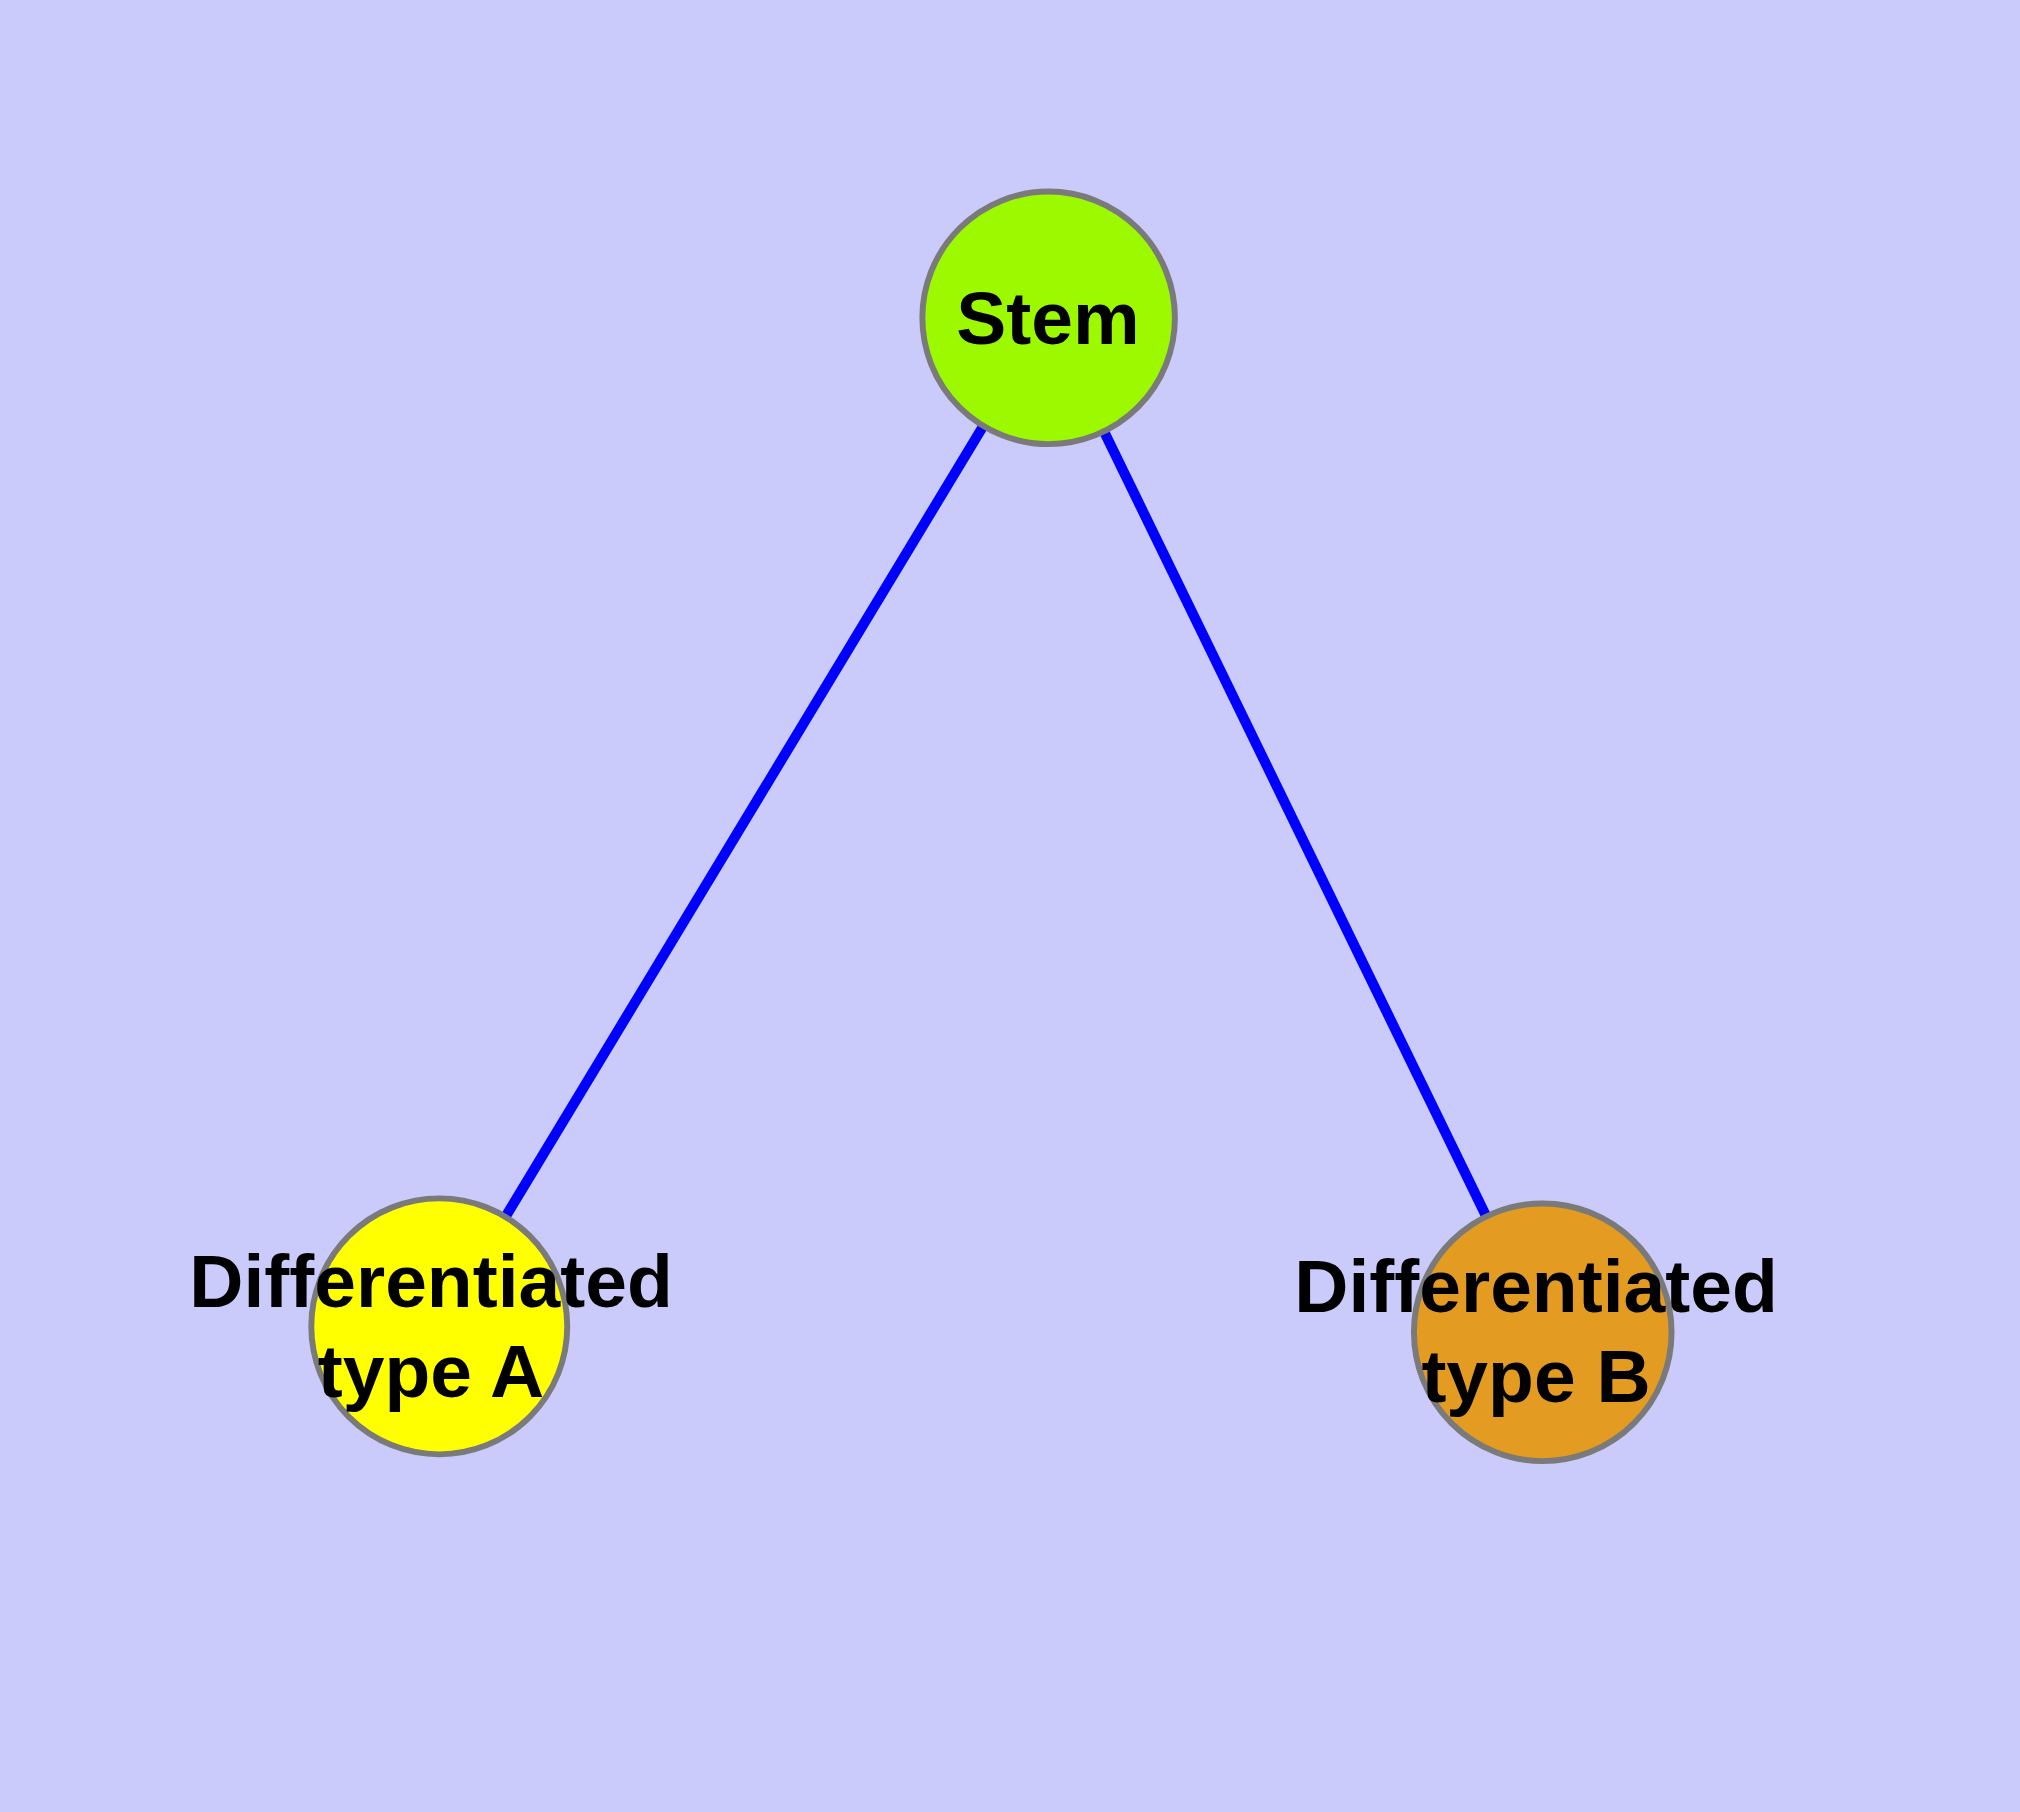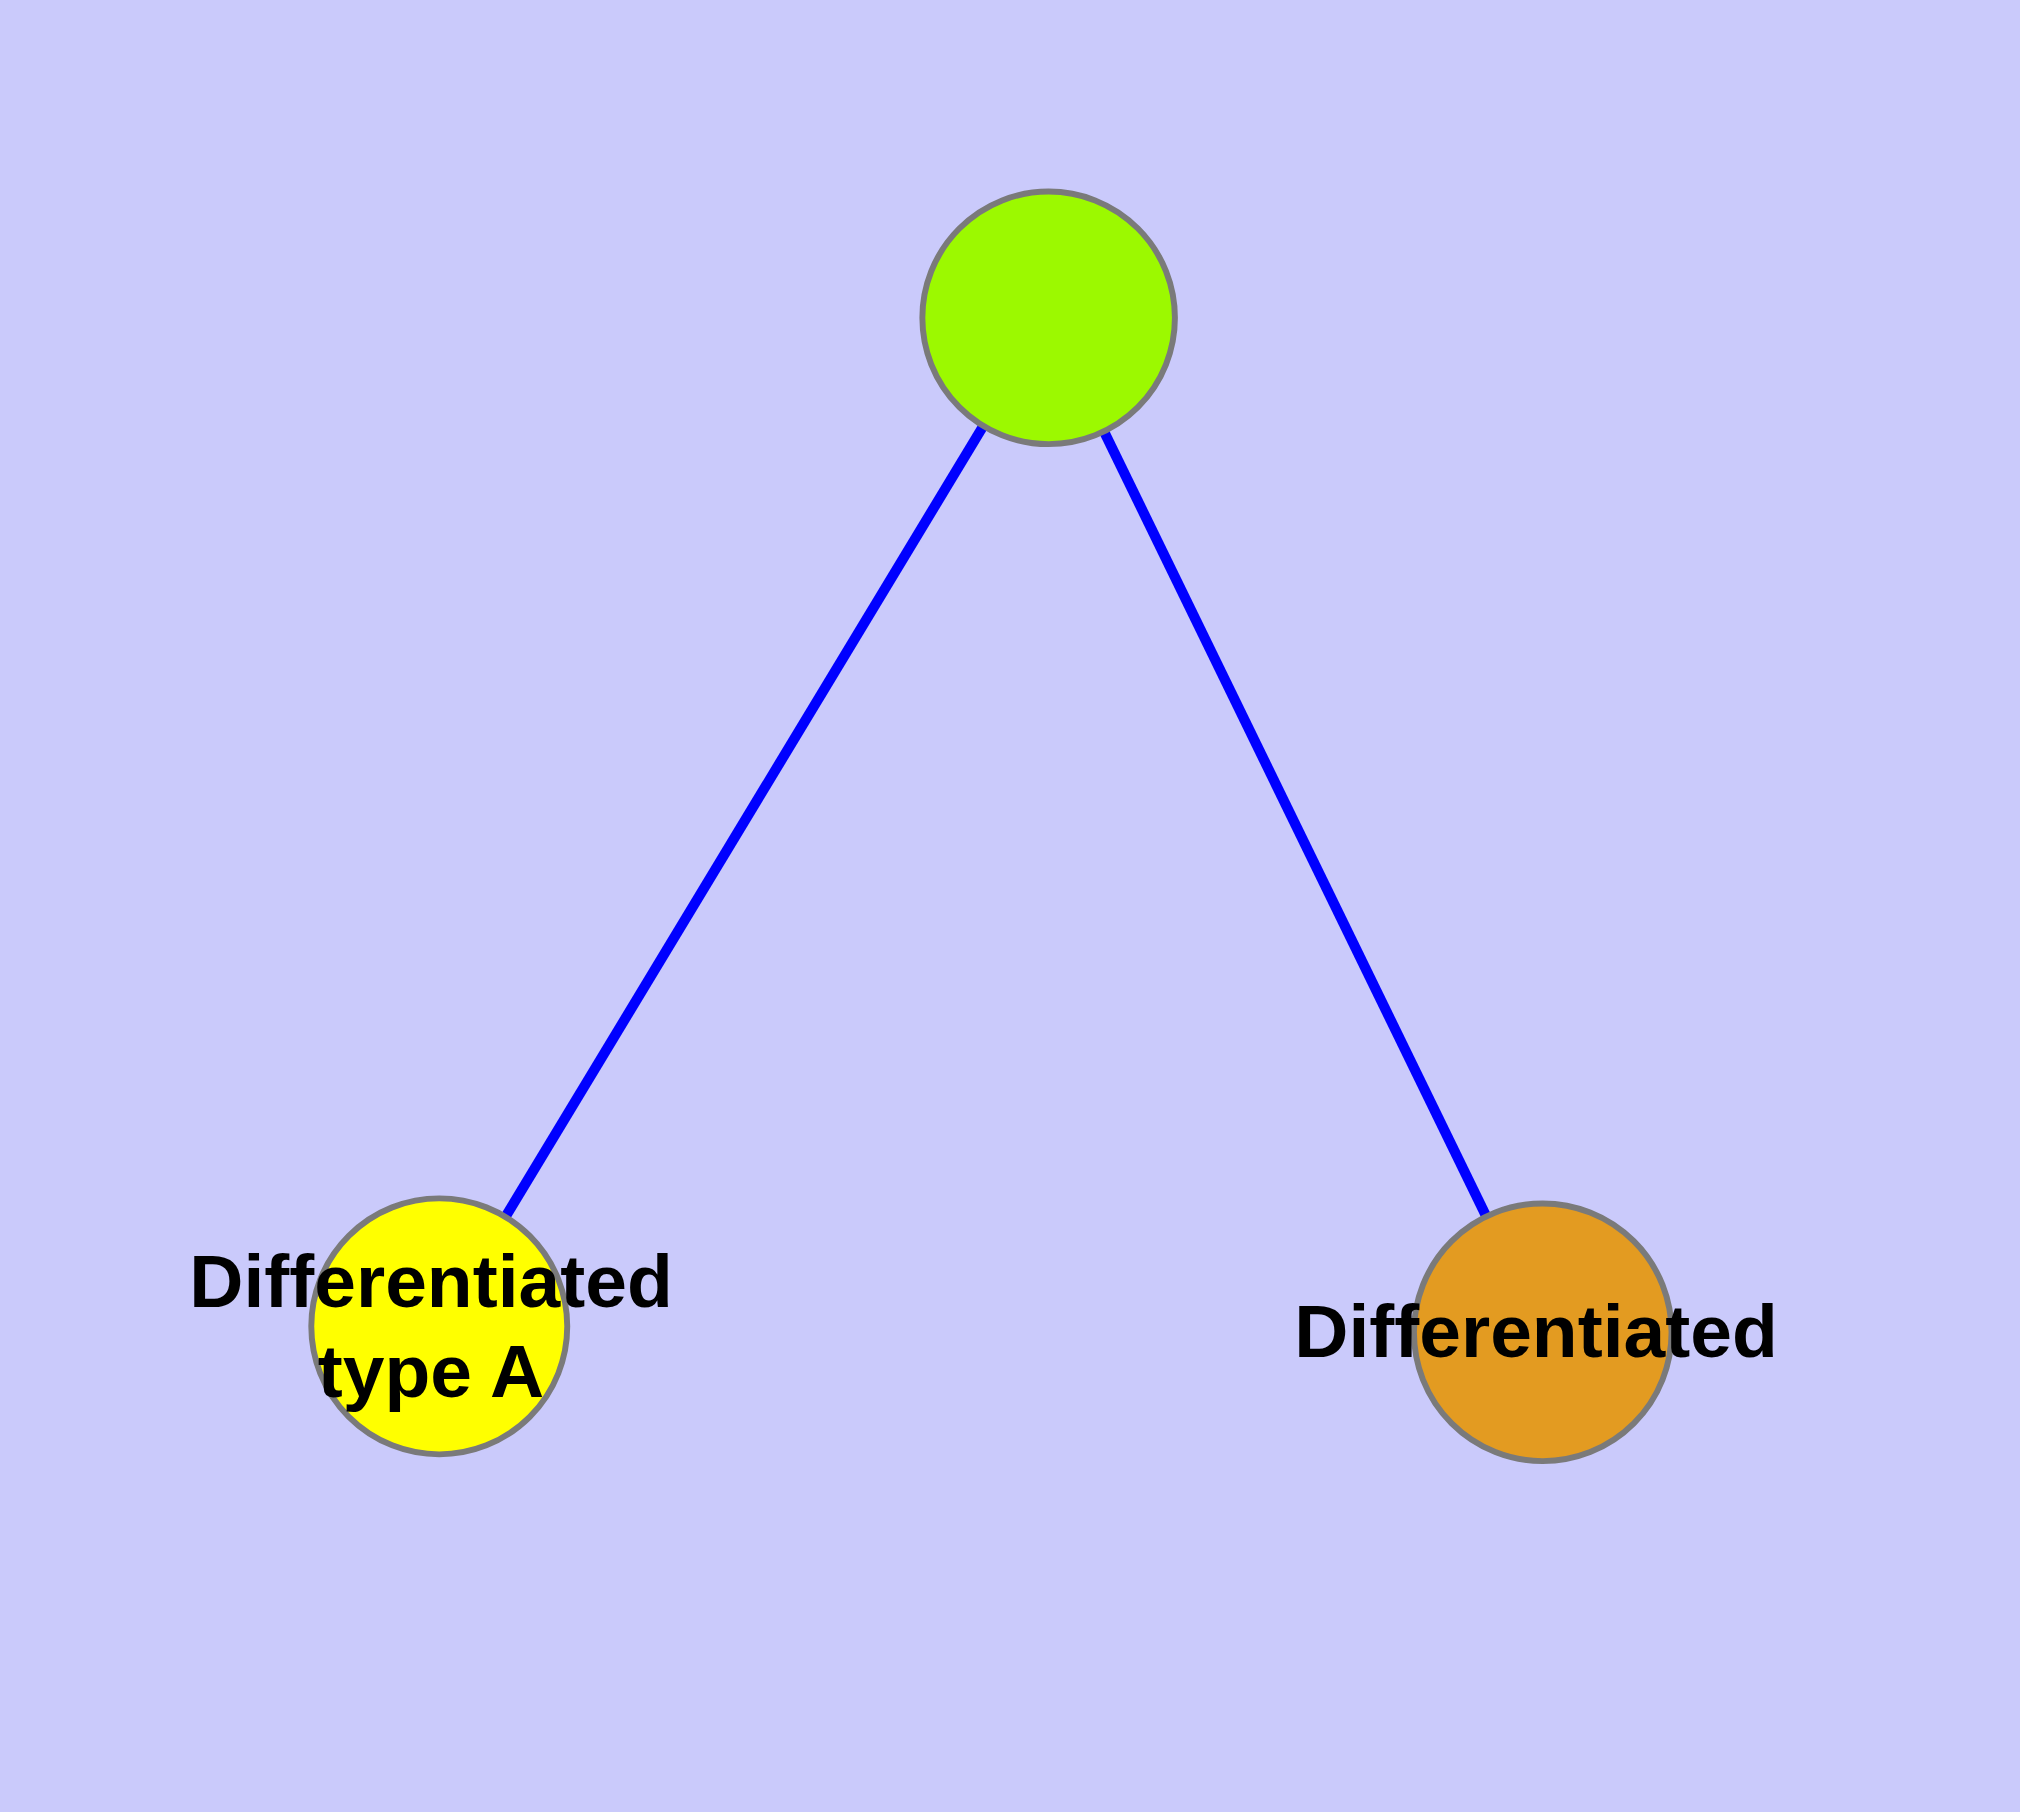--- a/index.html
+++ b/index.html
@@ -55,24 +55,28 @@
   <svg class="graph-svg" width="2021" height="1812" viewBox="0 0 2384 2138">
 
     <line class="edge" x1="1237" y1="375" x2="518" y2="1565" stroke="#0000FF"></line>
     <line class="edge" x1="1237" y1="375" x2="1820" y2="1572" stroke="#0000FF"></line>
 
     <circle class="node-circle" cx="1237" cy="375" r="149" fill="#9CF900"></circle>
     <circle class="node-circle" cx="518" cy="1565" r="151" fill="#FFFF00"></circle>
     <circle class="node-circle" cx="1820" cy="1572" r="152" fill="#E39B21"></circle>
   </svg>
 
+  <div class="node-label label-stem">
+    <span class="line">Stem</span>
+  </div>
 
   <div class="node-label label-a">
     <span class="line">Differentiated</span>
     <span class="line">type A</span>
   </div>
 
   <div class="node-label label-b">
     <span class="line">Differentiated</span>
+    <span class="line">type B</span>
   </div>
 
 </div>
 
 
 </body></html>

